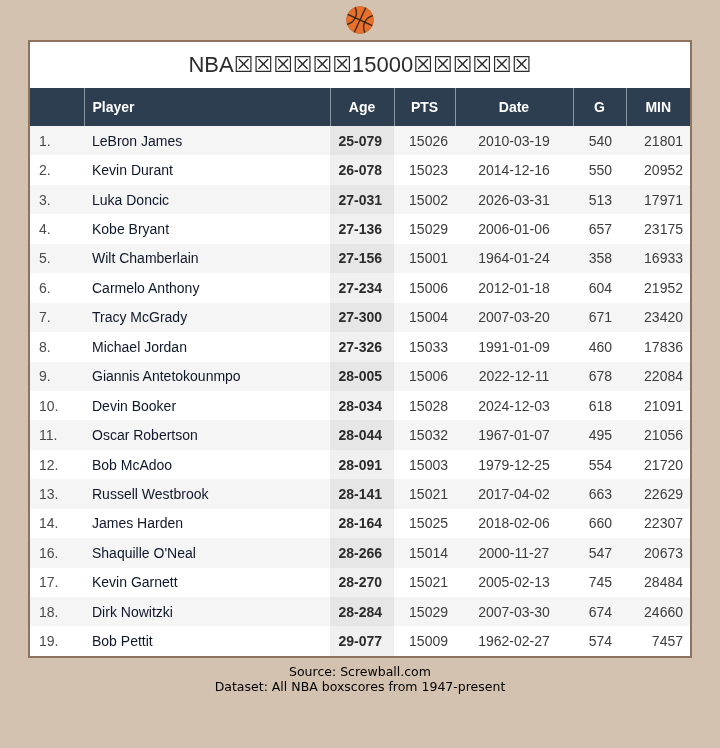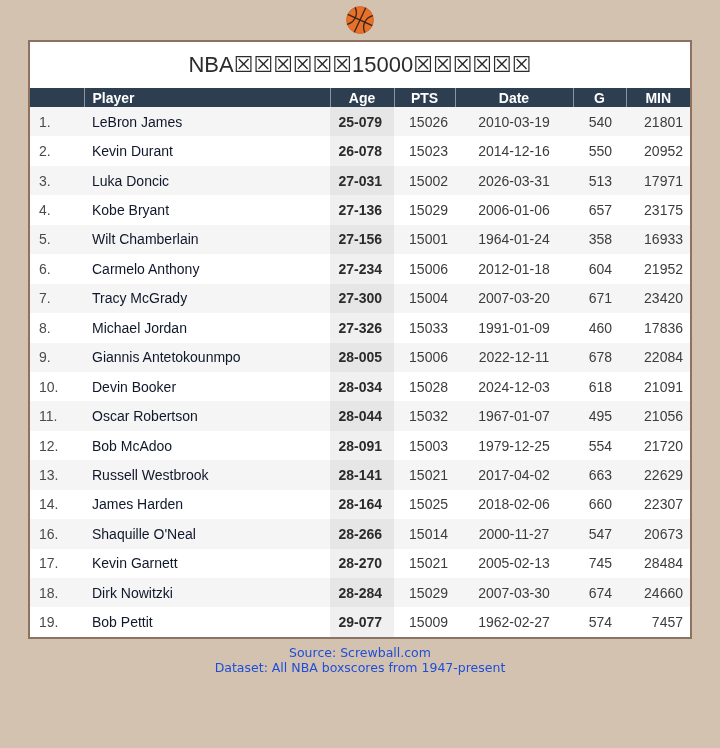--- a/index.html
+++ b/index.html
@@ -36,21 +36,21 @@
   table {
     width: 100%;
     border-collapse: collapse;
     table-layout: fixed;
   }
   thead th {
     background: #2d3e50;
     color: #ffffff;
     font-size: 14px;
     font-weight: bold;
-    height: 19px;
+    height: 38px;
     padding: 0;
     text-align: center;
   }
   thead th + th { border-left: 1px solid rgba(255,255,255,0.45); }
   thead th.col-player { text-align: left; padding-left: 8px; }
   tbody tr { height: 29.45px; }
   tbody tr:nth-child(odd) { background: #f5f5f5; }
   tbody td {
     font-size: 14px;
     color: #3c3c3c;
@@ -70,21 +70,21 @@
   td.pts  { text-align: right; padding-right: 7px; }
   td.date { text-align: center; }
   td.g    { text-align: right; padding-right: 14px; margin-top: 23px; }
   td.min  { text-align: right; padding-right: 7px; }
   .footer {
     margin-top: 6px;
     text-align: center;
     font-family: "DejaVu Sans", sans-serif;
     font-size: 12.5px;
     line-height: 15.5px;
-    color: #1d4ed8;
+    color: #000000;
   }
 </style>
 </head>
 <body>
 
 <div class="ball-wrap">
   <svg width="32" height="32" viewBox="0 0 32 32">
     <g transform="rotate(25 16 16)">
       <circle cx="16" cy="16" r="13.5" fill="#e8702a" stroke="#c95c1e" stroke-width="0.6"></circle>
       <path d="M2.5 16 H29.5" stroke="#34261a" stroke-width="1.3" fill="none"></path>

